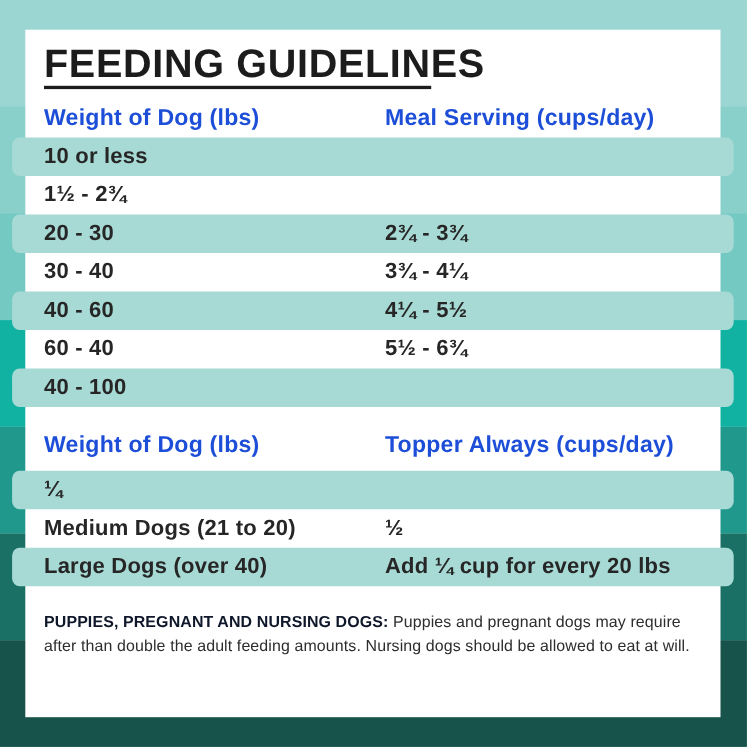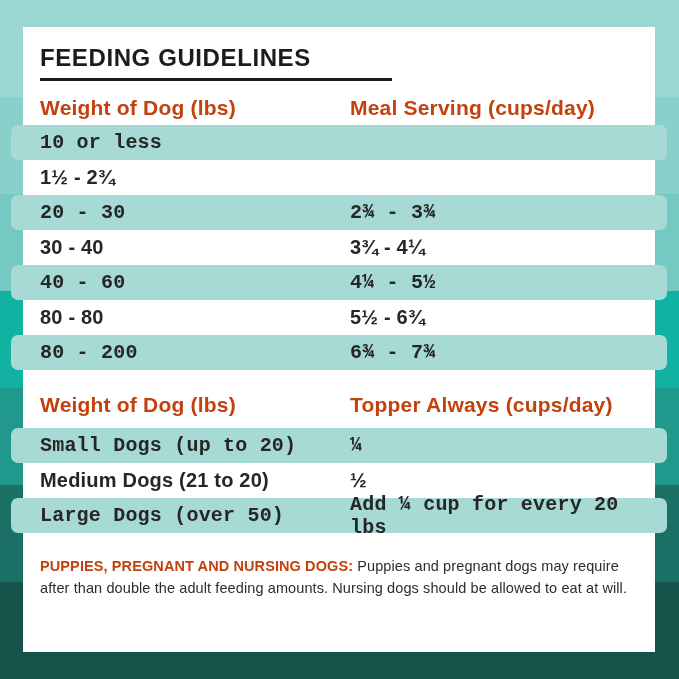--- a/index.html
+++ b/index.html
@@ -26,21 +26,21 @@
     position: absolute;
     left: 23px;
     top: 27px;
     width: 632px;
     height: 625px;
     background: #ffffff;
   }
 
   .title {
     margin: 16px 0 0 17px;
-    font-size: 24px;
+    font-size: 36px;
     line-height: 29px;
     font-weight: 800;
     letter-spacing: 0.6px;
     color: #1c1c1c;
   }
   .rule {
     margin: 6px 0 0 17px;
     width: 352px;
     height: 3px;
     background: #1c1c1c;
@@ -53,48 +53,48 @@
     display: flex;
     align-items: center;
     border-radius: 7px;
     font-size: 20px;
     font-weight: 700;
     color: #262626;
     letter-spacing: 0.2px;
   }
   .trow .c1 { flex: none; width: 310px; }
   .trow .c2 { flex: 1; }
-  .trow.teal { background: var(--row-teal, #a7dad5); font-family: Liberation Mono, monospace; }
+  .trow.teal { background: var(--row-teal, #a7dad5); }
   .trow.plain { background: transparent; border-radius: 0; }
 
   .thead {
     background: transparent;
     border-radius: 0;
     height: 30px;
     margin-top: 12px;
     font-size: 21px;
-    color: #c2410c;
+    color: #1d4ed8;
   }
   .thead.second {
     margin-top: 20px;
     margin-bottom: 8px;
   }
   .rows-start { margin-top: 2px; }
 
   .note {
     margin: 22px 15px 0 17px;
     width: 601px;
     font-size: 14.5px;
     line-height: 22px;
     font-weight: 400;
     color: #2d2d2d;
     letter-spacing: 0.1px;
   }
   .note + .note { margin-top: 10px; }
-  .note strong { font-weight: 700; color: #c2410c; }
+  .note strong { font-weight: 700; color: #0f172a; }
 </style>
 </head>
 <body>
 
 <div class="stage">
 
   <div class="bg">
     <div class="band" style="background: rgb(156, 214, 211);"></div>
     <div class="band" style="background: rgb(137, 208, 202);"></div>
     <div class="band" style="background: rgb(116, 201, 194);"></div>
@@ -126,42 +126,40 @@
     </div>
     <div class="trow plain">
       <span class="c1">30 - 40</span>
       <span class="c2">3¾ - 4¼</span>
     </div>
     <div class="trow teal">
       <span class="c1">40 - 60</span>
       <span class="c2">4¼ - 5½</span>
     </div>
     <div class="trow plain">
-      <span class="c1">80 - 80</span>
+      <span class="c1">60 - 40</span>
       <span class="c2">5½ - 6¾</span>
     </div>
     <div class="trow teal">
-      <span class="c1">80 - 200</span>
-      <span class="c2">6¾ - 7¾</span>
+      <span class="c1">40 - 100</span>
     </div>
 
     <div class="trow thead second">
       <span class="c1">Weight of Dog (lbs)</span>
       <span class="c2">Topper Always (cups/day)</span>
     </div>
 
     <div class="trow teal">
-      <span class="c1">Small Dogs (up to 20)</span>
       <span class="c2">¼</span>
     </div>
     <div class="trow plain">
       <span class="c1">Medium Dogs (21 to 20)</span>
       <span class="c2">½</span>
     </div>
     <div class="trow teal">
-      <span class="c1">Large Dogs (over 50)</span>
+      <span class="c1">Large Dogs (over 40)</span>
       <span class="c2">Add ¼ cup for every 20 lbs</span>
     </div>
 
     <p class="note"><strong>PUPPIES, PREGNANT AND NURSING DOGS:</strong><span> Puppies and pregnant dogs may require after than double the adult feeding amounts. Nursing dogs should be allowed to eat at will.</span></p>
 
   </div>
 </div>
 
 </body></html>

